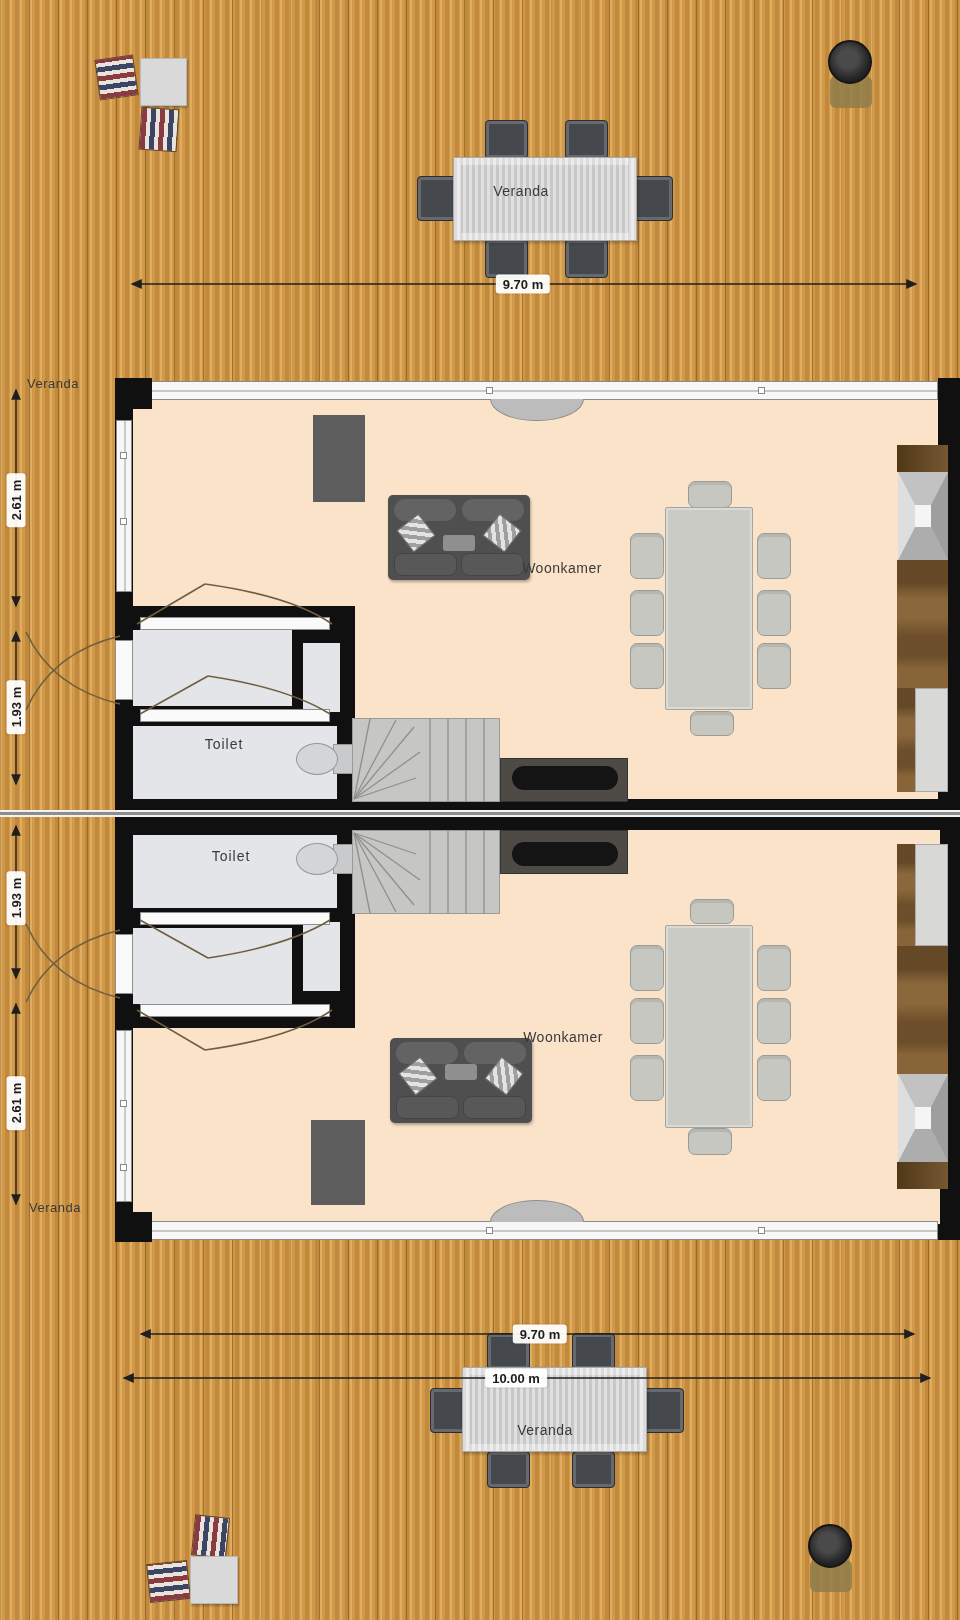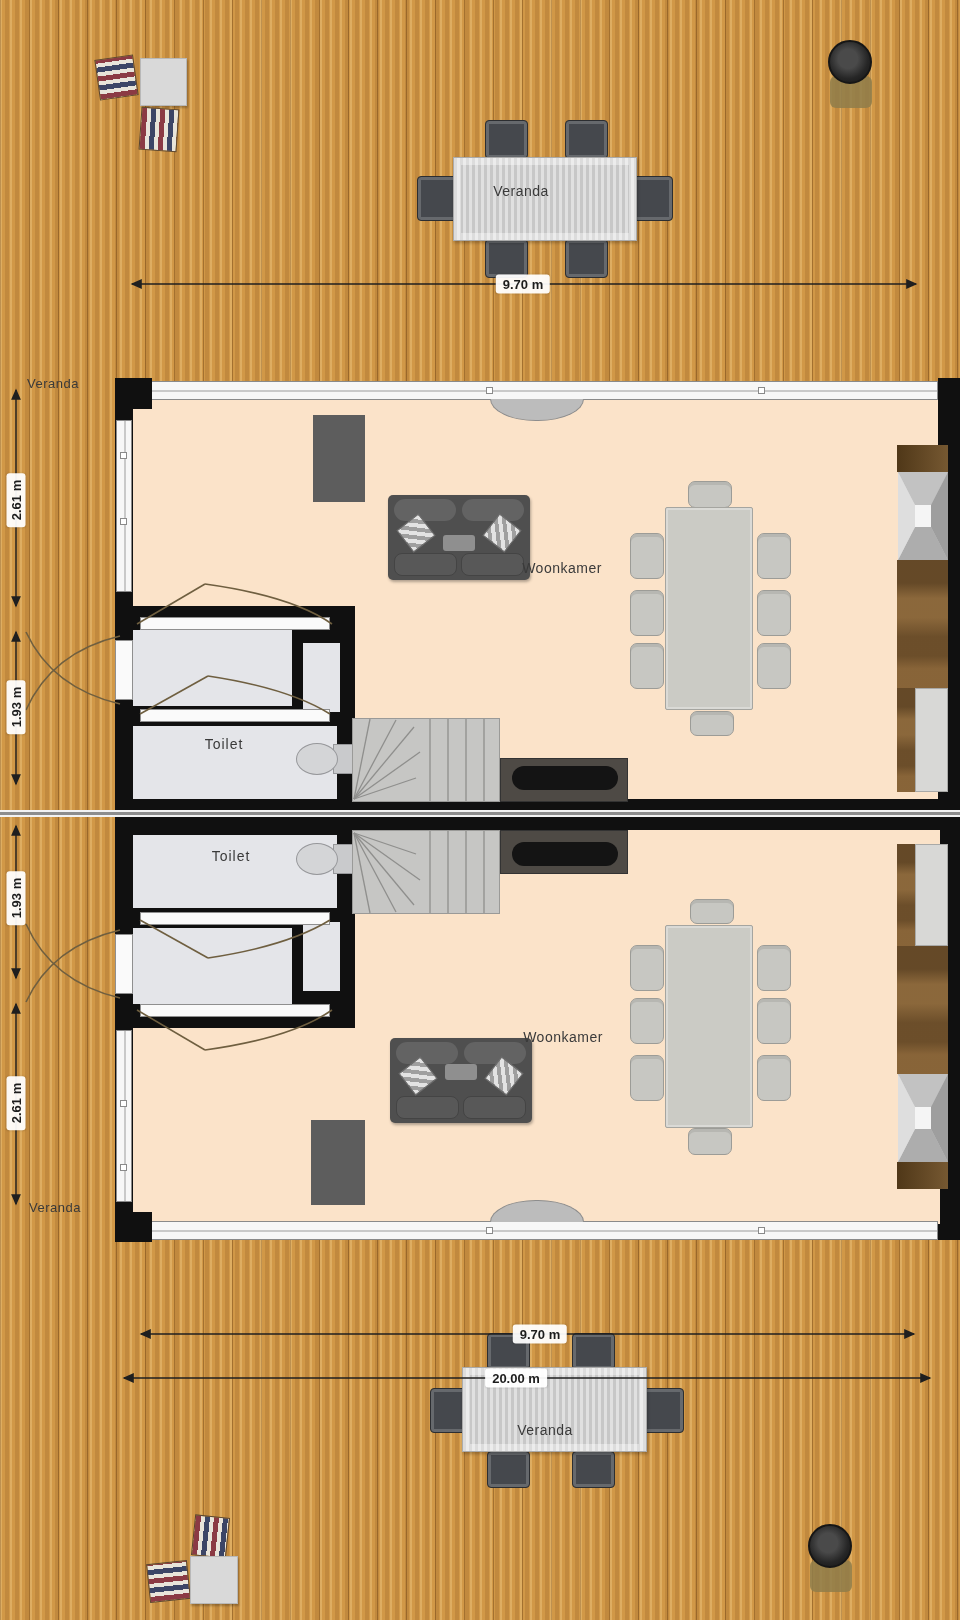--- a/index.html
+++ b/index.html
@@ -302,15 +302,15 @@
   <div class="abs dimlbl centerrot" style="left:16px;top:707px;z-index:6;">1.93 m</div>
 
   <div class="abs dimlbl centerrot" style="left:16px;top:898px;z-index:6;">1.93 m</div>
   <div class="abs dimlbl centerrot" style="left:16px;top:1103px;z-index:6;">2.61 m</div>
   <div class="abs roomlbl" style="left:29px;top:1207px;transform:translateY(-50%);font-size:13px;z-index:6;">Veranda</div>
 
   <div class="abs roomlbl center" style="left:224px;top:744px;z-index:6;letter-spacing:1px;">Toilet</div>
   <div class="abs roomlbl center" style="left:231px;top:856px;z-index:6;letter-spacing:1px;">Toilet</div>
 
   <div class="abs dimlbl center" style="left:540px;top:1334px;z-index:6;">9.70 m</div>
-  <div class="abs dimlbl center" style="left:516px;top:1378px;z-index:6;">20.00 m</div>
+  <div class="abs dimlbl center" style="left:516px;top:1378px;z-index:6;">10.00 m</div>
 
 </div>
 
 </body></html>

